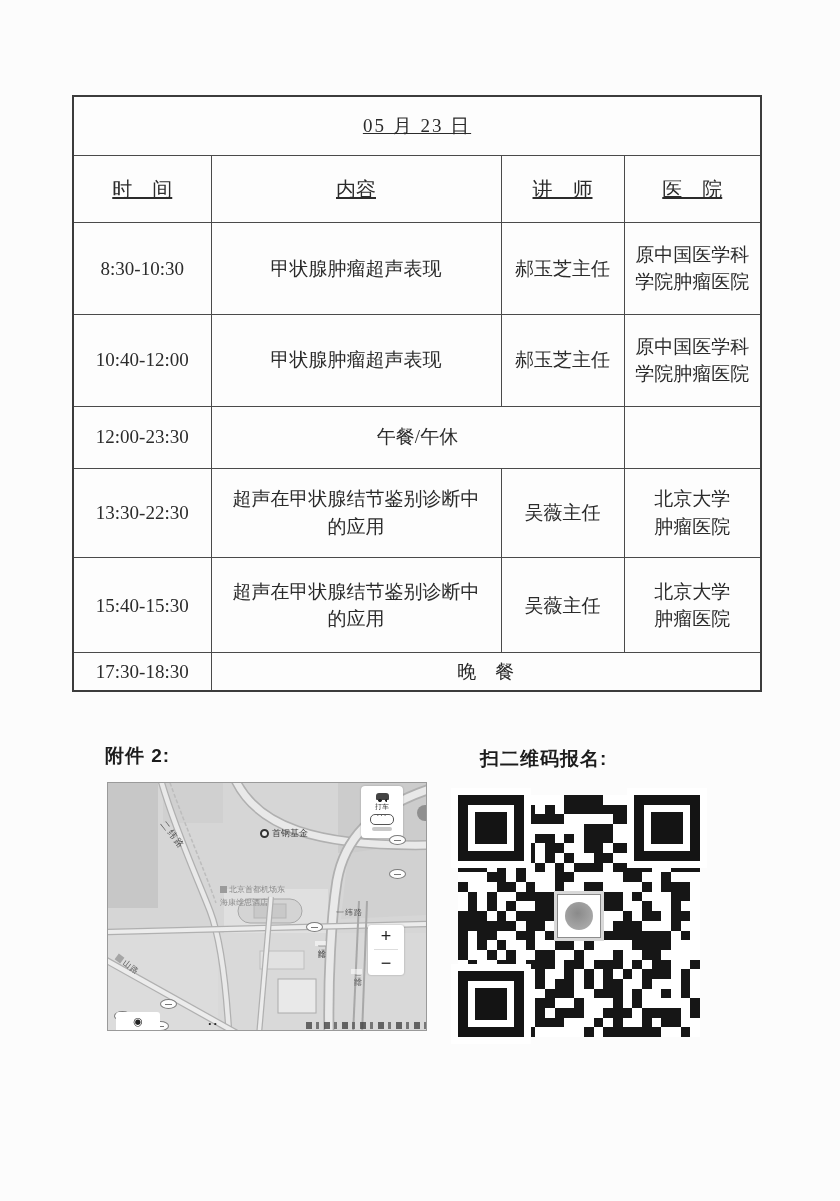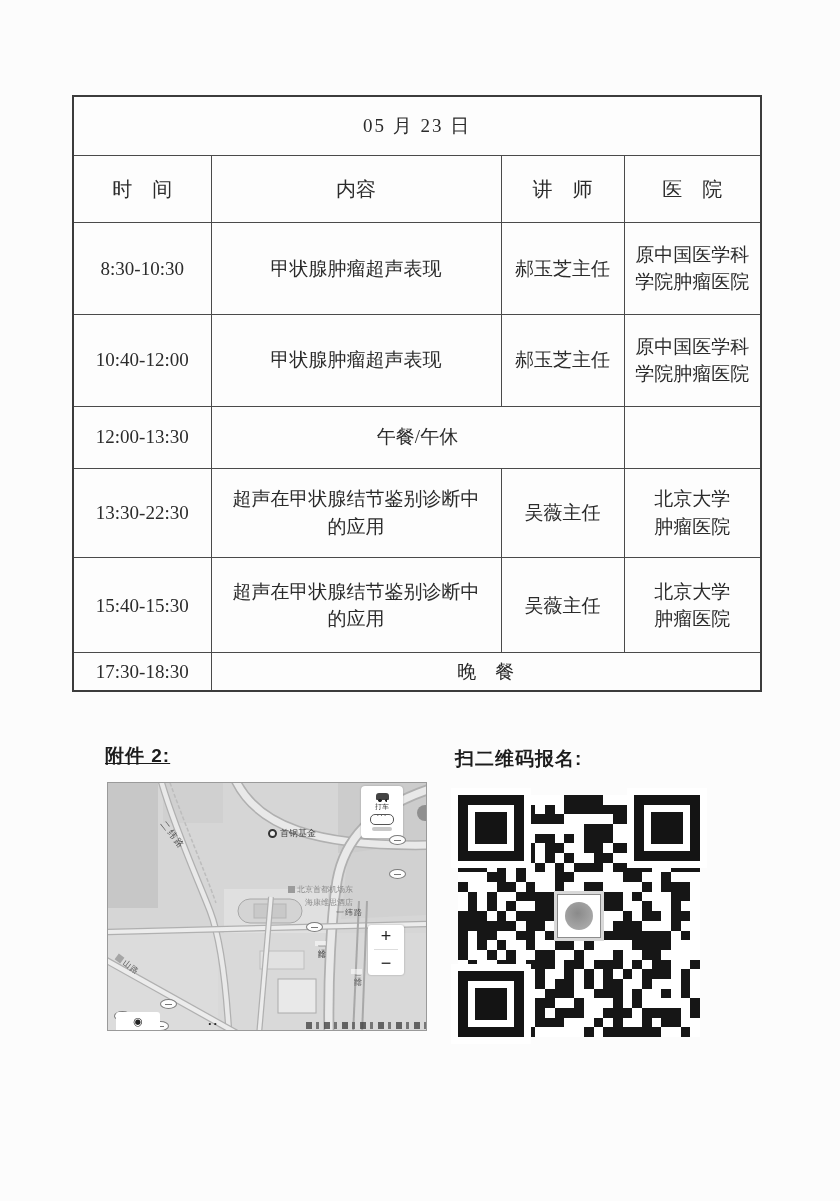--- a/index.html
+++ b/index.html
@@ -4,39 +4,39 @@
 <style>
   html,body{margin:0;padding:0;}
   body{width:840px;height:1201px;background:#fcfcfc;position:relative;overflow:hidden;
        font-family:"Liberation Serif","DejaVu Serif",serif;color:#2e2e2e;}
 
   
   table.schedule{position:absolute;left:72px;top:95px;width:688px;height:597px;
     border-collapse:collapse;table-layout:fixed;border:2px solid #3c3c3c;background:#fdfdfd;}
   table.schedule td{border:1px solid #4a4a4a;text-align:center;vertical-align:middle;
     font-size:19px;line-height:1.45;white-space:pre-line;padding:0 6px;color:#2b2b2b;}
-  td.date-cell{font-size:20px;letter-spacing:2px;}
-  tr.hdr td{font-size:20px;}
+  td.date-cell{font-size:20px;letter-spacing:2px;text-decoration:underline;}
+  tr.hdr td{font-size:20px;text-decoration:underline;}
   td.c-hosp{font-size:18px;line-height:1.5;margin-left:37px;}
   tr.rh0{height:48px}tr.rh1{height:55px}tr.rh2{height:74px}tr.rh3{height:51px}tr.rh4{height:75px}
   tr.rh5{height:50px}tr.rh6{height:73px}tr.rh7{height:47px}tr.rh8{height:77px}tr.rh9{height:31px}
 
   
-  .att-label{position:absolute;left:105px;top:743px;font:700 19px "Liberation Sans","DejaVu Sans",sans-serif;color:#1c1c1c;letter-spacing:1px;text-decoration:underline;}
-  .qr-label{position:absolute;left:455px;top:746px;font:700 19px "Liberation Sans","DejaVu Sans",sans-serif;color:#1c1c1c;letter-spacing:1px;}
+  .att-label{position:absolute;left:105px;top:743px;font:700 19px "Liberation Sans","DejaVu Sans",sans-serif;color:#1c1c1c;letter-spacing:1px;}
+  .qr-label{position:absolute;left:480px;top:746px;font:700 19px "Liberation Sans","DejaVu Sans",sans-serif;color:#1c1c1c;letter-spacing:1px;}
 
   
   .map{position:absolute;left:107px;top:782px;width:318px;height:247px;overflow:hidden;
     border:1px solid #9a9a9a;background:#d6d6d6;font-family:"Liberation Sans","DejaVu Sans",sans-serif;}
   .map svg{position:absolute;left:0;top:0;}
   .map .ov{position:absolute;}
   .m-roadlabel-diag{left:48px;top:46px;transform:rotate(52deg);font-size:9px;color:#4f4f4f;letter-spacing:2px;}
-  .m-poi{left:160px;top:44px;display:flex;align-items:center;gap:3px;font-size:9px;color:#3f3f3f;}
+  .m-poi{left:152px;top:44px;display:flex;align-items:center;gap:3px;font-size:9px;color:#3f3f3f;}
   .m-poi-dot{width:9px;height:9px;border-radius:50%;border:2px solid #333;background:#eee;box-sizing:border-box;display:inline-block;}
-  .m-hotel{left:125px;top:88px;width:120px;text-align:right;font-size:8px;color:#8c8c8c;line-height:1.6;white-space:pre-line;}
+  .m-hotel{left:112px;top:88px;width:120px;text-align:left;font-size:8px;color:#8c8c8c;line-height:1.6;white-space:pre-line;}
   .m-hotel-icon{display:inline-block;width:7px;height:7px;background:#9b9b9b;margin-right:2px;vertical-align:middle;}
   .m-taxi-panel{left:253px;top:3px;width:42px;height:52px;background:#fff;border-radius:4px;
      box-shadow:0 0 2px rgba(0,0,0,.25);display:flex;flex-direction:column;align-items:center;justify-content:center;gap:2px;}
   .m-car-icon{width:13px;height:7px;background:#444;border-radius:3px 3px 1px 1px;position:relative;}
   .m-car-icon::after{content:"";position:absolute;left:2px;right:2px;bottom:-2px;height:3px;
      background:radial-gradient(circle 1.5px at 2px 1.5px,#222 1.5px,transparent 2px),radial-gradient(circle 1.5px at 9px 1.5px,#222 1.5px,transparent 2px);}
   .m-taxi-text{font-size:7px;color:#333;}
   .m-pill{width:22px;height:9px;border:1px solid #555;border-radius:5px;position:relative;}
   .m-pill::after{content:"···";position:absolute;left:0;right:0;top:-4px;text-align:center;font-size:8px;color:#555;letter-spacing:1px;}
   .m-micro-bar{width:20px;height:4px;background:#c9c9c9;border-radius:2px;}
@@ -100,21 +100,21 @@
 学院肿瘤医院</td>
     </tr>
     <tr class="rh4">
       <td class="c-time">10:40-12:00</td>
       <td class="c-content">甲状腺肿瘤超声表现</td>
       <td class="c-lect">郝玉芝主任</td>
       <td class="c-hosp">原中国医学科
 学院肿瘤医院</td>
     </tr>
     <tr class="rh5">
-      <td class="c-time">12:00-13:30</td>
+      <td class="c-time">12:00-23:30</td>
       <td class="c-content" colspan="2">午餐/午休</td>
       <td class="c-hosp"></td>
     </tr>
     <tr class="rh6">
       <td class="c-time">13:30-22:30</td>
       <td class="c-content">超声在甲状腺结节鉴别诊断中
 的应用</td>
       <td class="c-lect">吴薇主任</td>
       <td class="c-hosp">北京大学
 肿瘤医院</td>

